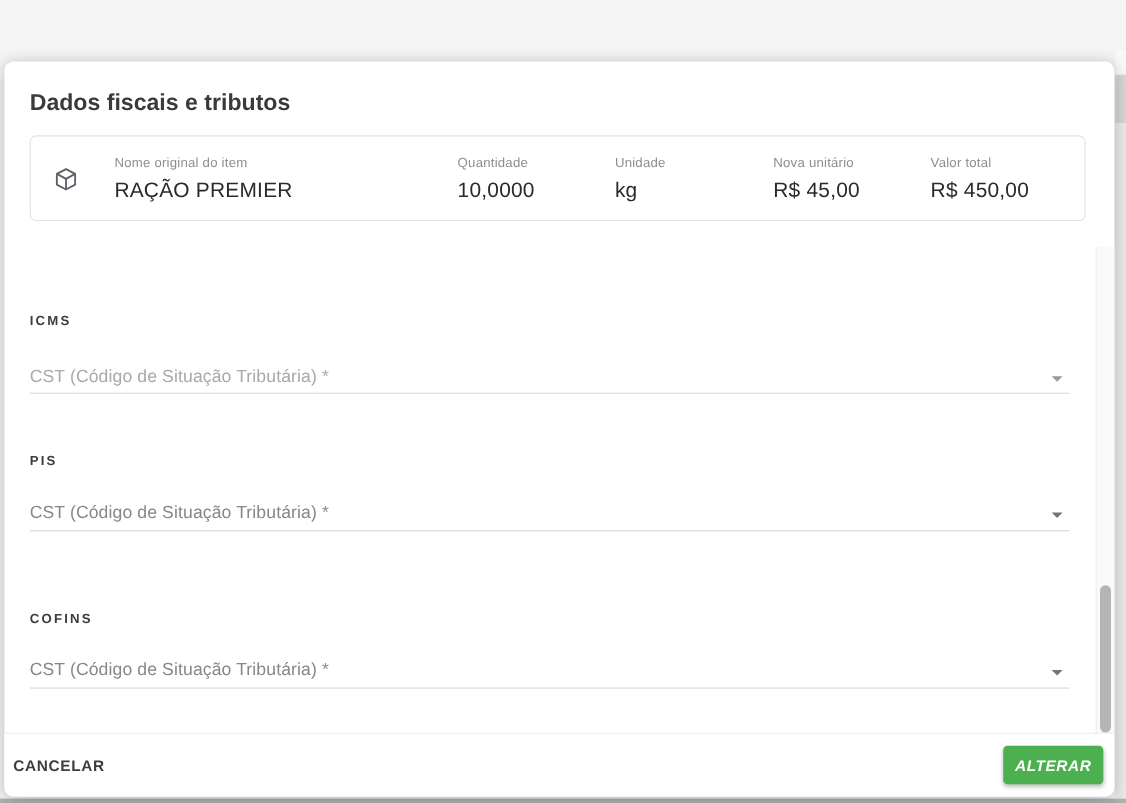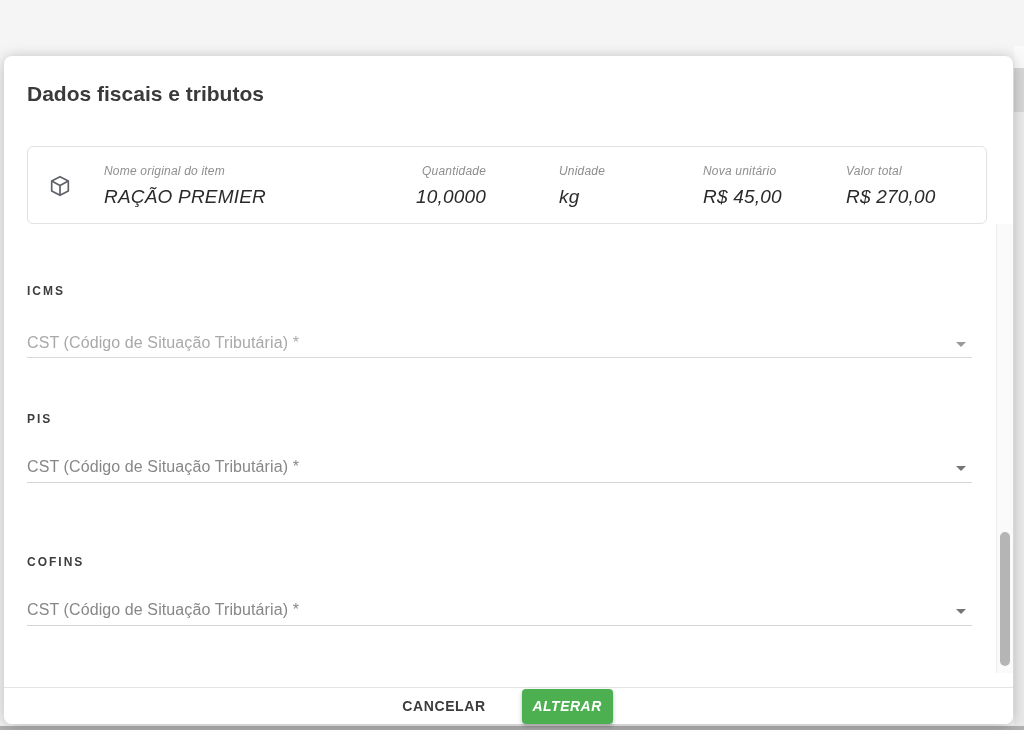--- a/index.html
+++ b/index.html
@@ -16,27 +16,27 @@
   .right-edge-b { position:absolute; left:1014px; top:112px; width:10px; height:614px; background:#ececec; }
   .bottom-strip { position:absolute; left:0; top:726px; width:1024px; height:4px; background:#b2b2b2; }
 
   
   .modal { position:absolute; left:4px; top:56px; width:1009px; height:668px; z-index:3;
     background:#ffffff; border-radius:8px; box-shadow:0 4px 18px rgba(0,0,0,.20), 0 -2px 10px rgba(0,0,0,.06); }
 
   .modal-title { position:absolute; left:23px; top:26px; font-size:21px; font-weight:700; color:#3a3a3a; }
 
   
-  .item-card { position:absolute; left:23px; top:90px; width:960px; height:78px;
-    border:1px solid #e2e2e2; border-radius:6px; background:#fff;font-style:italic; }
+  .item-card { position:absolute; left:23px; top:67px; width:960px; height:78px;
+    border:1px solid #e2e2e2; border-radius:6px; background:#fff; }
   .card-icon { position:absolute; left:20px; top:27px; width:24px; height:24px; }
   .card-col { position:absolute; top:17px; }
   .card-col .lbl { font-size:12px; color:#8e8e8e; letter-spacing:.2px; }
   .card-col .val { font-size:19px; color:#2a2a2a; margin-top:8px; letter-spacing:.2px; }
-  .col-0 { left:76px; } .col-1 { left:388px;text-align:right; } .col-2 { left:531px; }
+  .col-0 { left:76px; } .col-1 { left:388px; } .col-2 { left:531px; }
   .col-3 { left:675px; } .col-4 { left:818px; }
 
   
   .section-label { position:absolute; left:23px; font-size:12px; font-weight:bold;
     color:#3d3d3d; letter-spacing:2px; }
   .lbl-icms { top:228px;text-align:right; } .lbl-pis { top:356px;text-align:right; } .lbl-cofins { top:499px; }
 
   .select-field { position:absolute; left:23px; width:945px; cursor:pointer; }
   .fld-icms { top:278px; height:24px; border-bottom:1px solid #d9d9d9; }
   .fld-pis { top:402px; height:25px; border-bottom:1px solid #d6d6d6; }
@@ -49,23 +49,23 @@
   .fld-icms .dd-arrow { border-top:5px solid #9a9a9a; }
   .fld-pis .dd-arrow, .fld-cofins .dd-arrow { border-top:5px solid #757575; }
 
   
   .scrollbar-track { position:absolute; right:0; top:168px; width:17px; height:449px;
     background:#fafafa; border-left:1px solid #ededed; }
   .scrollbar-thumb { position:absolute; right:3px; top:308px; width:10px; height:134px;
     background:#b5b5b5; border-radius:6px; }
 
   
-  .modal-footer { position:absolute; left:0; right:0; bottom:0; height:37px;
+  .modal-footer { position:absolute; left:0; right:0; bottom:0; height:58px;
     border-top:1px solid #e4e4e4; background:#fff; border-radius:0 0 8px 8px;
-    display:flex; align-items:center; justify-content:center; gap:28px; padding-right:10px; }
+    display:flex; align-items:center; justify-content:space-between; gap:28px; padding-right:10px; }
   .btn-text { background:none; border:none; font-family:inherit; font-size:14px; font-weight:bold;
     color:#3c3c3c; letter-spacing:.6px; padding:8px 8px; cursor:pointer; }
   .btn-contained { border:none; font-family:inherit; font-size:14px; font-weight:bold;
     color:#ffffff; letter-spacing:.5px; width:91px; height:35px; border-radius:4px;
     box-shadow:0 2px 4px rgba(0,0,0,.26); cursor:pointer; }
 </style>
 </head>
 <body>
 
 <div class="underlay">
@@ -98,21 +98,21 @@
     <div class="card-col col-2">
       <div class="lbl">Unidade</div>
       <div class="val">kg</div>
     </div>
     <div class="card-col col-3">
       <div class="lbl">Nova unitário</div>
       <div class="val">R$ 45,00</div>
     </div>
     <div class="card-col col-4">
       <div class="lbl">Valor total</div>
-      <div class="val">R$ 270,00</div>
+      <div class="val">R$ 450,00</div>
     </div>
   </div>
 
   <div class="section-label lbl-icms">ICMS</div>
   <div class="select-field fld-icms">
     <span class="ph">CST (Código de Situação Tributária) *</span>
     <span class="dd-arrow"></span>
   </div>
 
   <div class="section-label lbl-pis">PIS</div>

